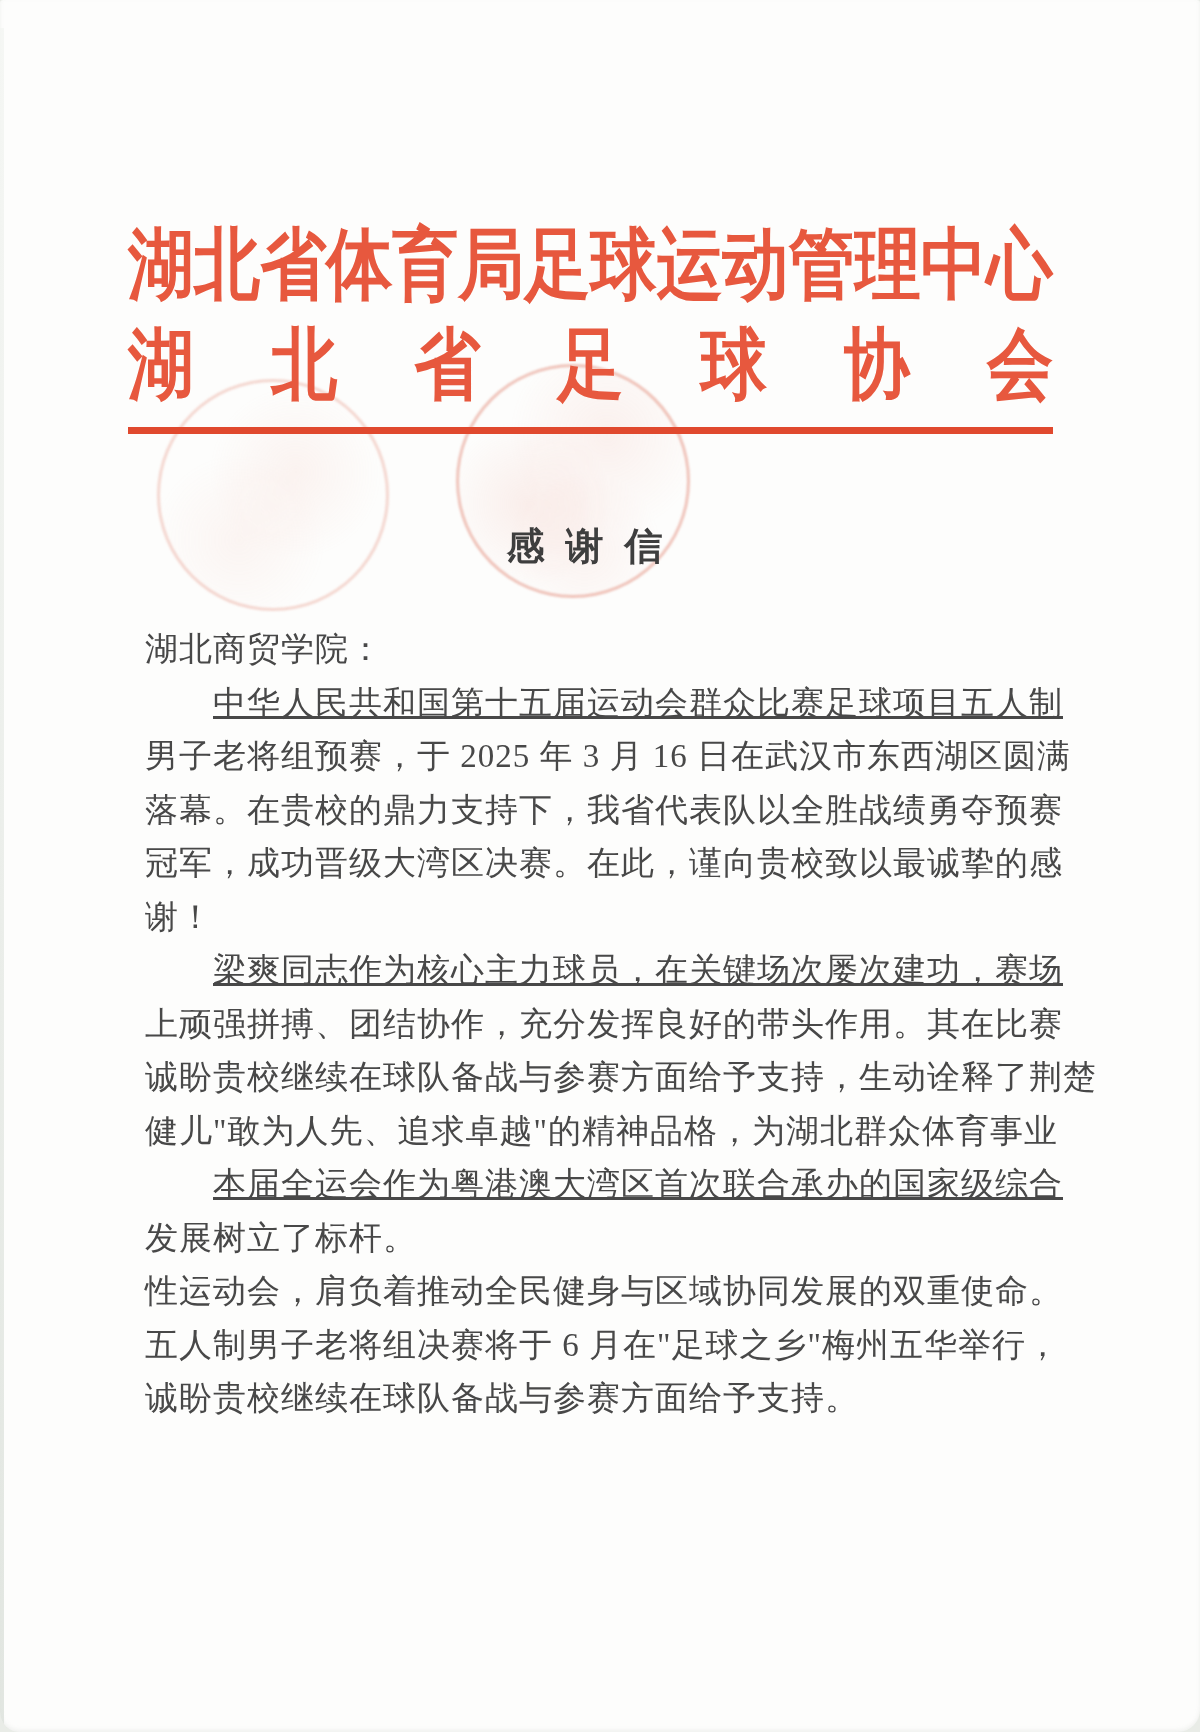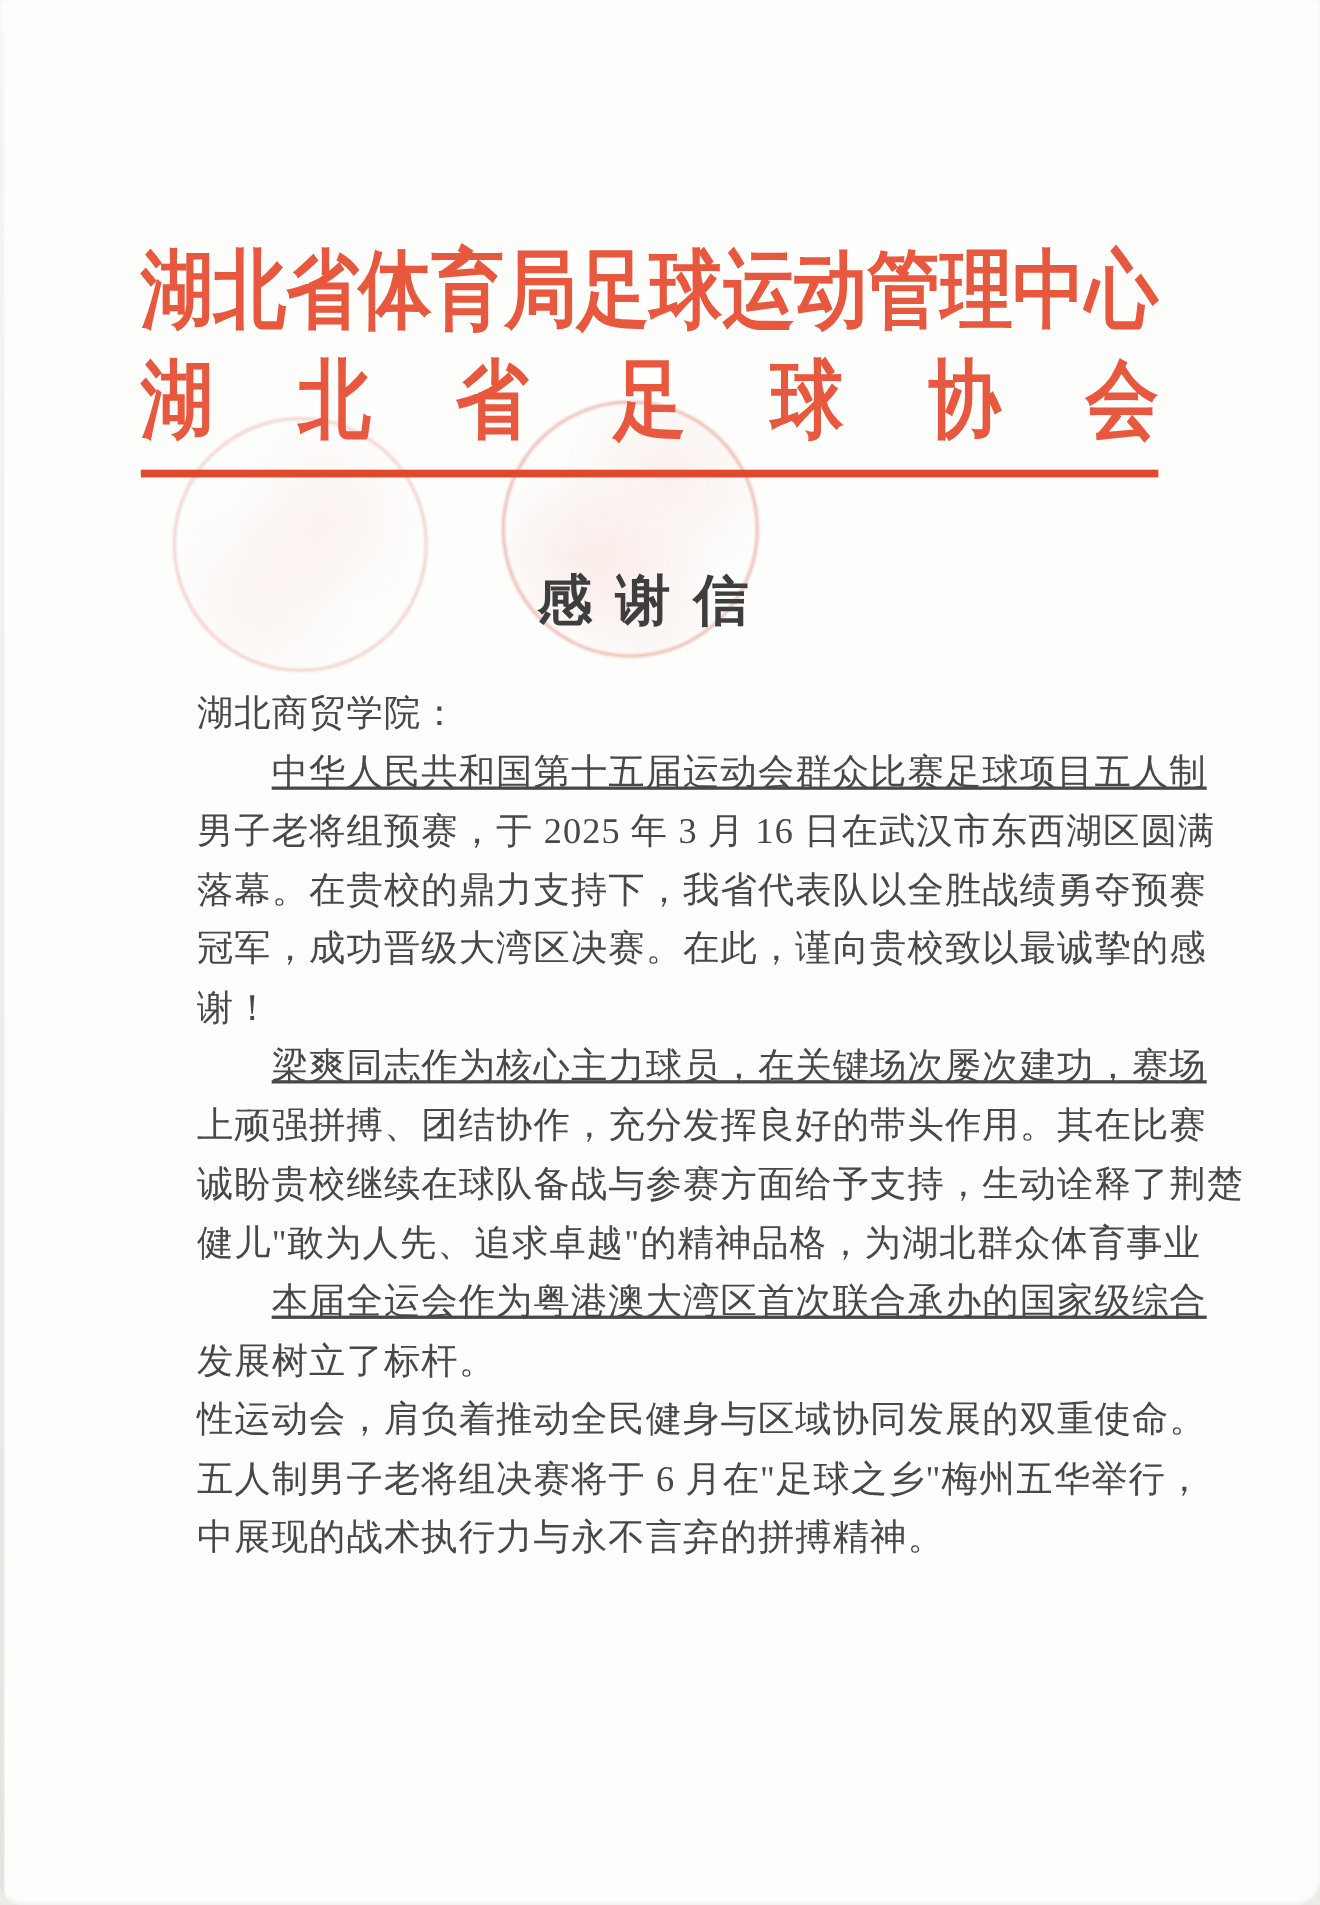--- a/index.html
+++ b/index.html
@@ -62,33 +62,32 @@
       radial-gradient(circle at 35% 70%, rgba(238,170,155,0.10), transparent 40%);
     filter: blur(1.2px);
   }
   
   .letter-title {
     position: absolute; left: 145px; top: 523px; width: 900px;
     margin: 0;
     text-align: center;
     font-family: "Liberation Sans", "DejaVu Sans", sans-serif;
     font-weight: 600;
-    font-size: 50px; line-height: 46px;
+    font-size: 38px; line-height: 46px;
     letter-spacing: 21px;
     color: var(--title-text, #3e3e3e);
   }
   
   .letter-body {
     position: absolute; left: 145px; top: 623px; width: 912px;
     font-family: "Liberation Serif", "DejaVu Serif", serif;
     font-size: 33px;
     line-height: 53.5px;
     letter-spacing: 1px;
     color: var(--body-text, #484848);
-    margin-left: 34px;
   }
   .letter-body .line {
     height: 53.5px;
     white-space: nowrap;
   }
   .letter-body .line.indent { padding-left: 68px; text-decoration: underline; }
 </style>
 </head>
 <body>
 
@@ -139,17 +138,17 @@
         <div class="line">冠军，成功晋级大湾区决赛。在此，谨向贵校致以最诚挚的感</div>
         <div class="line">谢！</div>
         <div class="line indent">梁爽同志作为核心主力球员，在关键场次屡次建功，赛场</div>
         <div class="line">上顽强拼搏、团结协作，充分发挥良好的带头作用。其在比赛</div>
         <div class="line">诚盼贵校继续在球队备战与参赛方面给予支持，生动诠释了荆楚</div>
         <div class="line">健儿"敢为人先、追求卓越"的精神品格，为湖北群众体育事业</div>
         <div class="line indent">本届全运会作为粤港澳大湾区首次联合承办的国家级综合</div>
         <div class="line">发展树立了标杆。</div>
         <div class="line">性运动会，肩负着推动全民健身与区域协同发展的双重使命。</div>
         <div class="line">五人制男子老将组决赛将于 6 月在"足球之乡"梅州五华举行，</div>
-        <div class="line">中展现的战术执行力与永不言弃的拼搏精神。</div>
+        <div class="line">诚盼贵校继续在球队备战与参赛方面给予支持。</div>
       </div>
   </div>
 
 </div>
 
 </body></html>

